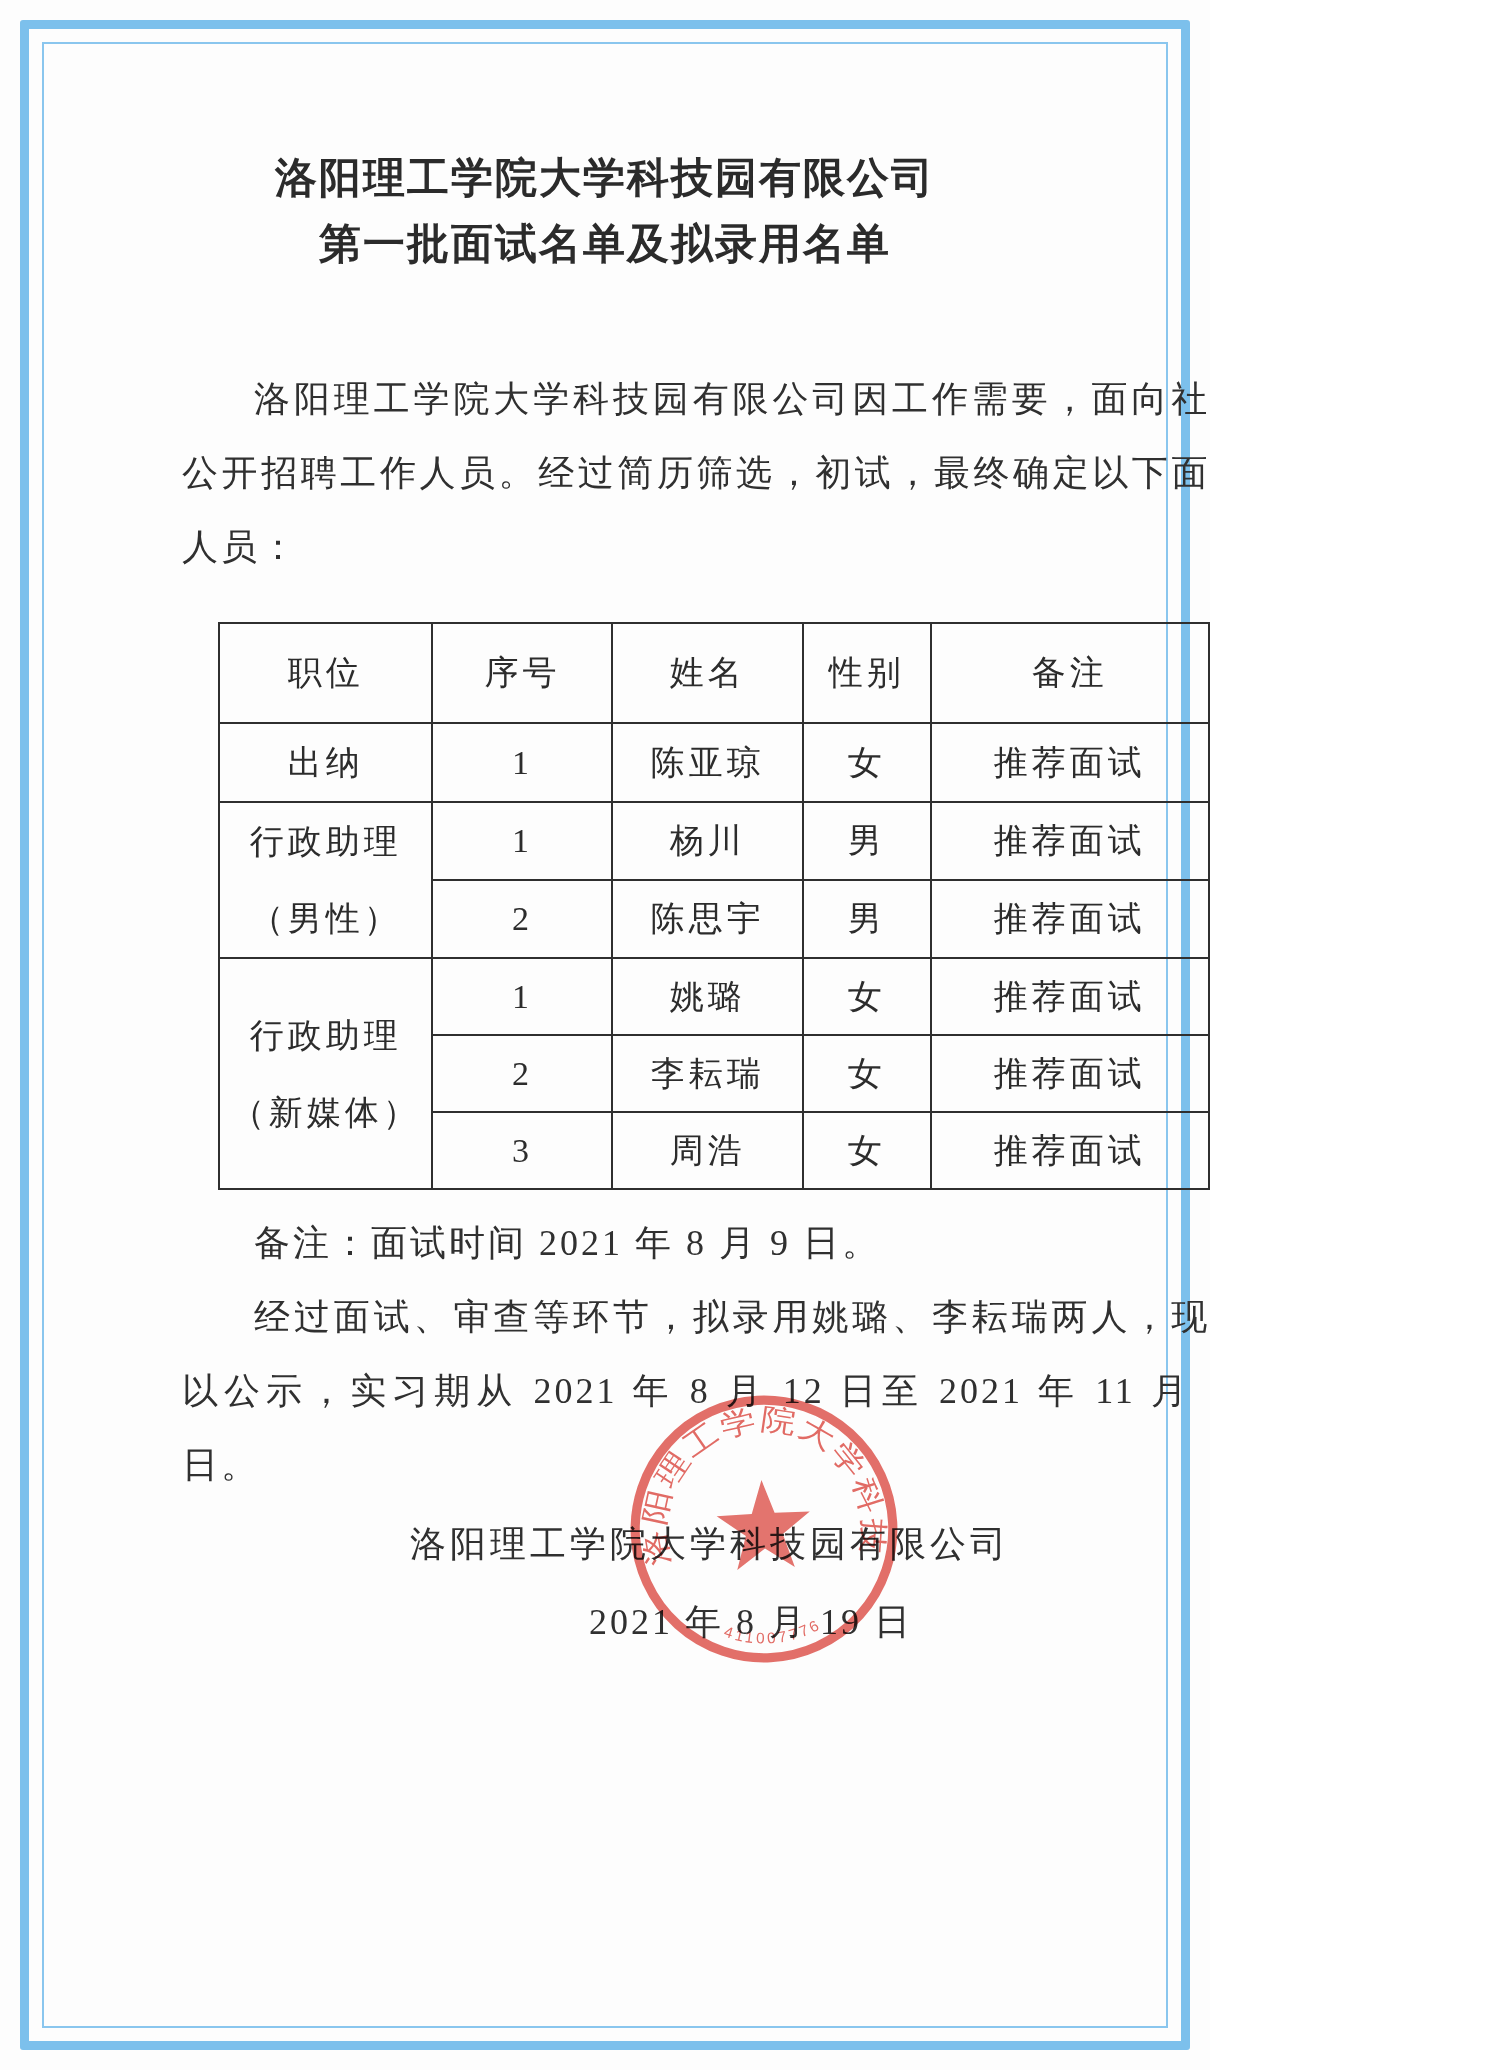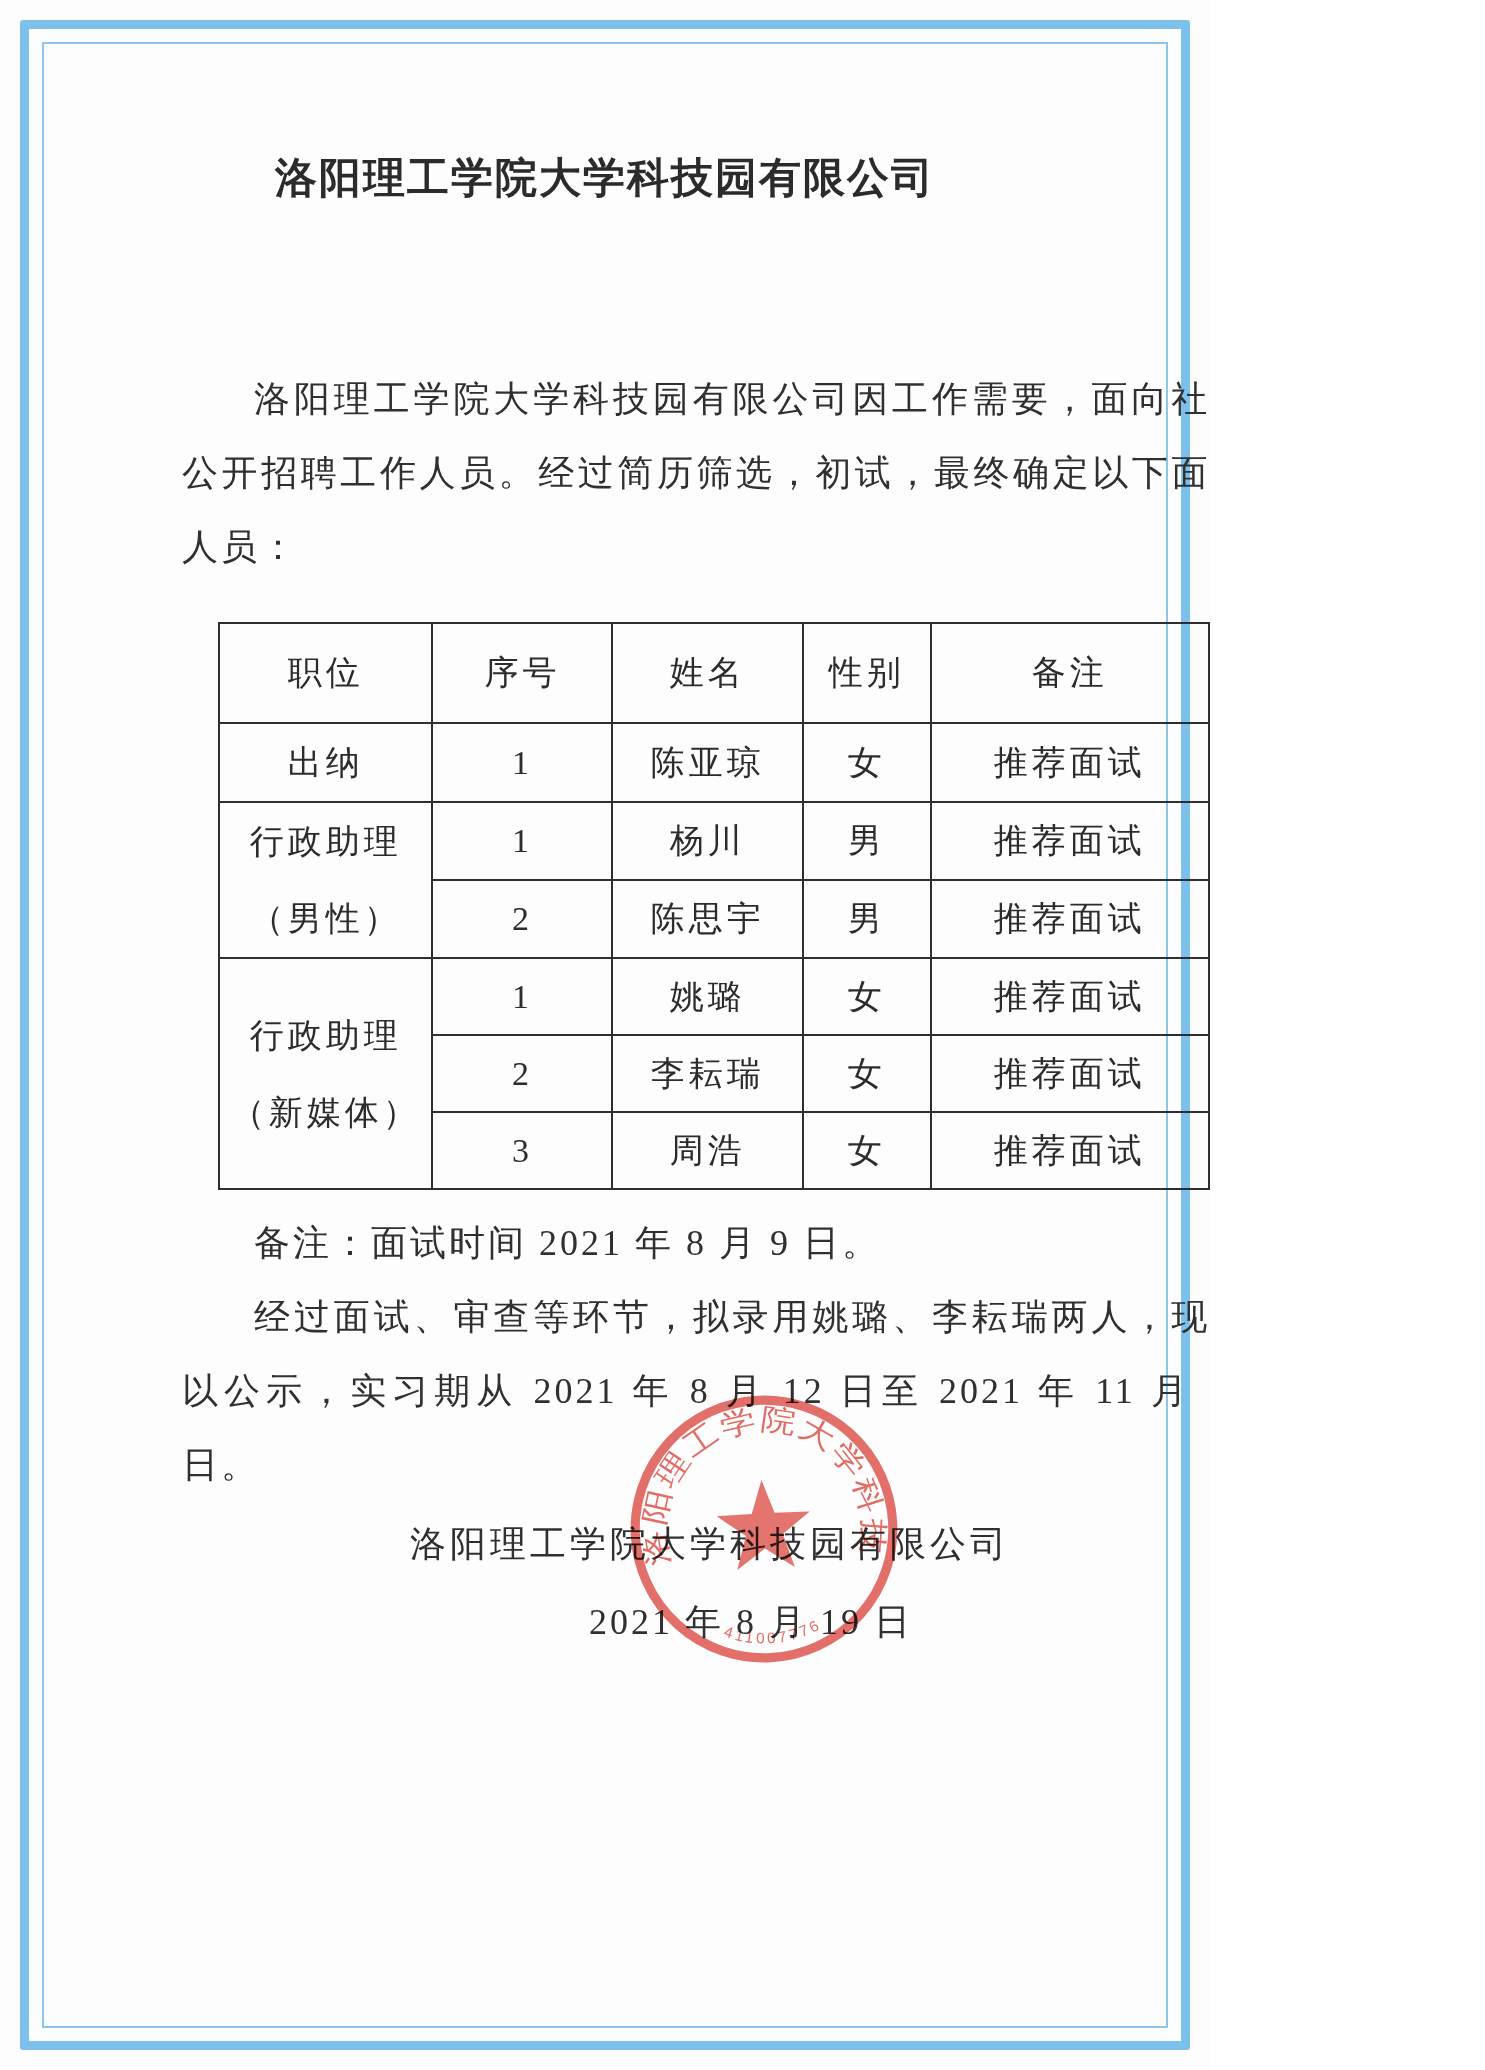--- a/index.html
+++ b/index.html
@@ -59,20 +59,21 @@
 </style>
 </head>
 <body>
 
 <div class="page">
 
   <div class="frame-outer"></div>
   <div class="frame-inner"></div>
 
   <div class="title title-1">洛阳理工学院大学科技园有限公司</div>
+  <div class="title title-2">第一批面试名单及拟录用名单</div>
 
   <div class="para intro">洛阳理工学院大学科技园有限公司因工作需要，面向社会公开招聘工作人员。经过简历筛选，初试，最终确定以下面试人员：</div>
 
   <table class="roster">
     <colgroup>
       <col style="width:220px">
         <col style="width:187px">
         <col style="width:198px">
       <col style="width:132px">
         <col style="width:290px">

